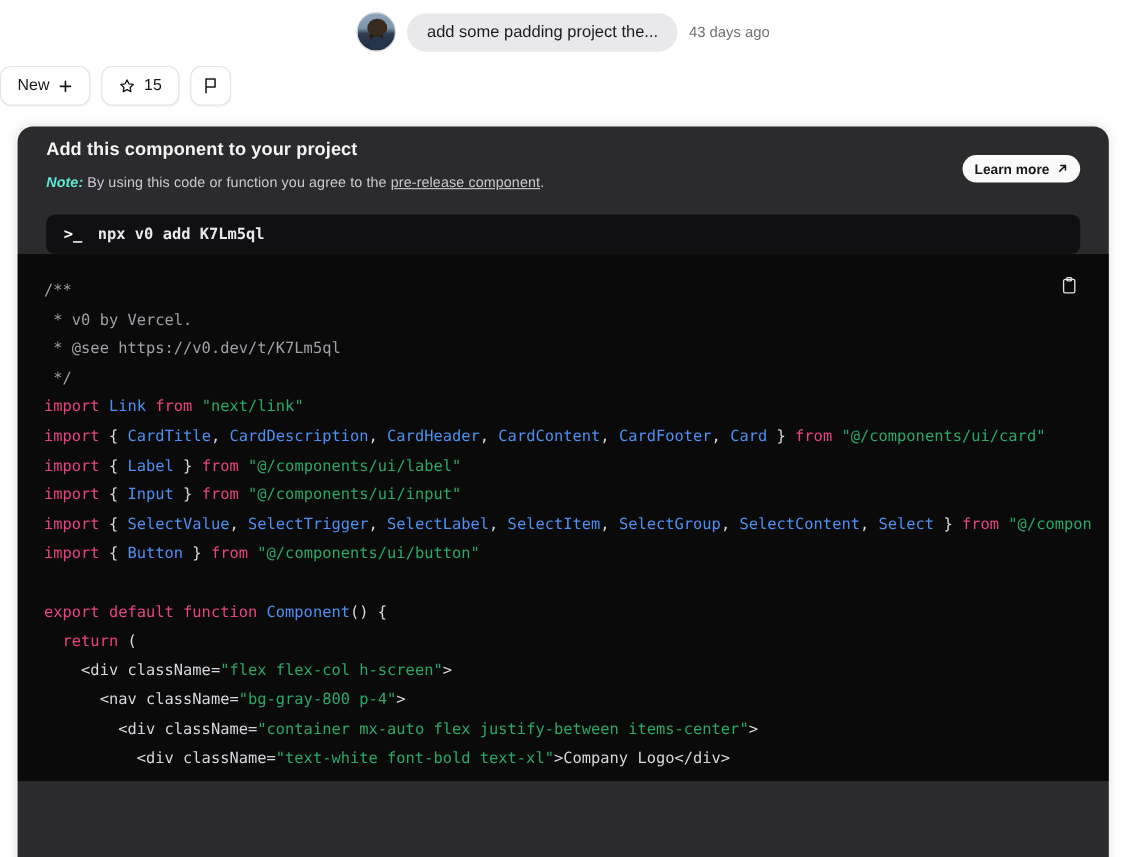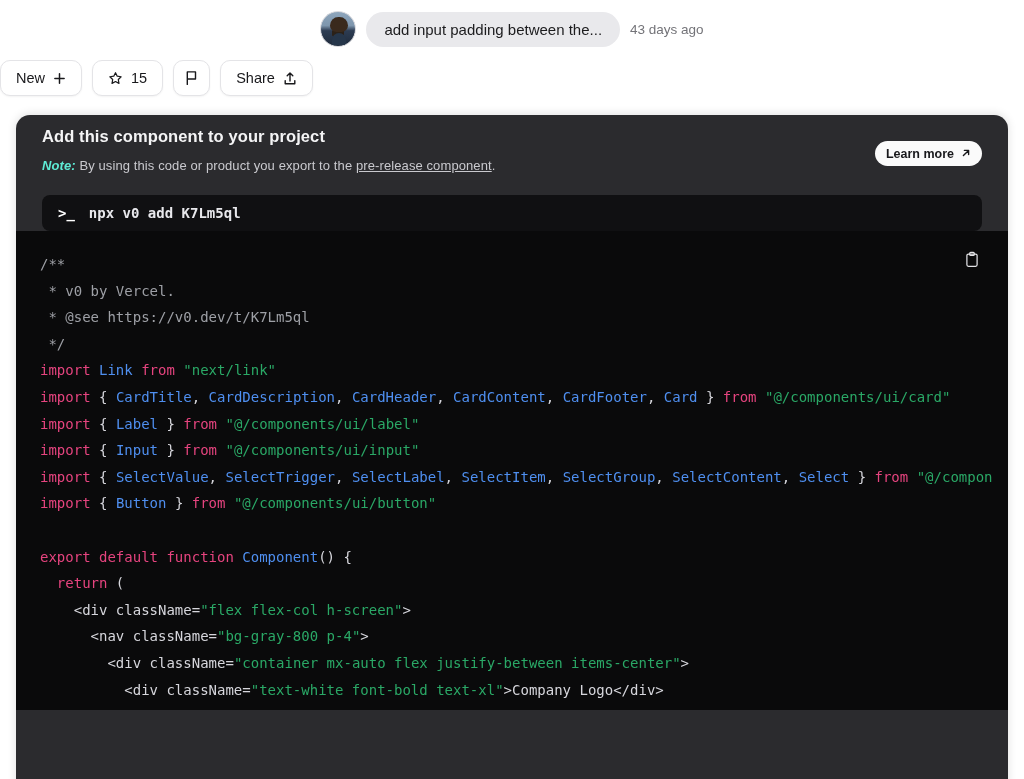--- a/index.html
+++ b/index.html
@@ -145,21 +145,21 @@
   .c-id  { color: #4f8ff0; }
   .c-str { color: #2aa866; }
   .c-pl  { color: #d6d6dc; }
   .c-tag { color: #d6d6dc; }
 </style>
 </head>
 <body>
 
 <div class="msg-row">
   <div class="avatar"></div>
-  <div class="msg-pill">add input padding between the...</div>
+  <div class="msg-pill">add some padding project the...</div>
   <div class="msg-time">43 days ago</div>
 </div>
 
 <div class="toolbar">
 
   <div class="tb-btn">
     <span>New</span>
     <span>
       <svg width="13" height="13" viewBox="0 0 14 14" fill="none" stroke="#18181b" stroke-width="1.6" stroke-linecap="round">
         <path d="M7 2v10M2 7h10"></path>
@@ -177,39 +177,30 @@
   </div>
 
   <div class="tb-btn icon-only">
     <span>
       <svg width="15" height="16" viewBox="0 0 15 16" fill="none" stroke="#18181b" stroke-width="1.4" stroke-linejoin="round" stroke-linecap="round">
         <path d="M3.3 14.4V1.9h8.2v7.1H3.3"></path>
       </svg>
     </span>
   </div>
 
-  <div class="tb-btn">
-    <span>Share</span>
-    <span>
-      <svg width="14" height="15" viewBox="0 0 14 15" fill="none" stroke="#18181b" stroke-width="1.4" stroke-linecap="round" stroke-linejoin="round">
-        <path d="M7 10V2M4.2 4.7L7 1.9l2.8 2.8"></path>
-        <path d="M2.2 9.6v3.2h9.6V9.6"></path>
-      </svg>
-    </span>
-  </div>
 
 </div>
 
 <div class="panel">
 
   <div class="panel-head">
     <div class="panel-title">Add this component to your project</div>
 
     <div class="panel-note">
-      <b>Note:</b><span> By using this code or product you export to the </span><a href="#">pre-release component</a><span>.</span>
+      <b>Note:</b><span> By using this code or function you agree to the </span><a href="#">pre-release component</a><span>.</span>
     </div>
 
     <div class="learn-more">
       <span>Learn more</span>
       <span>
         <svg width="10" height="10" viewBox="0 0 10 10" fill="none" stroke="#18181b" stroke-width="1.4" stroke-linecap="round" stroke-linejoin="round">
           <path d="M2.4 7.6L7.6 2.4M3.4 2.4h4.2v4.2"></path>
         </svg>
       </span>
     </div>

